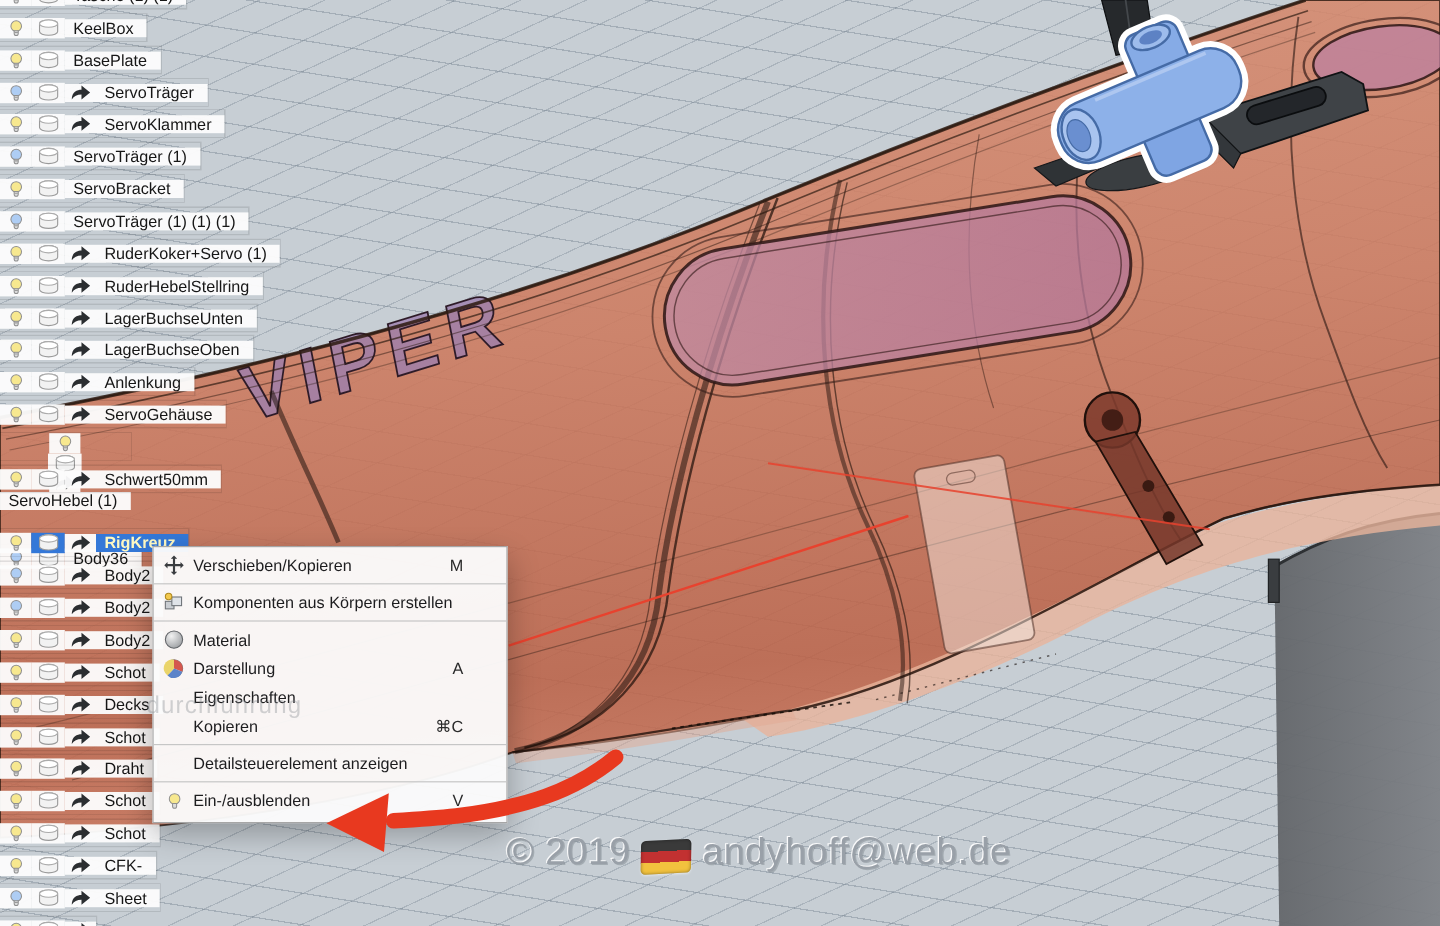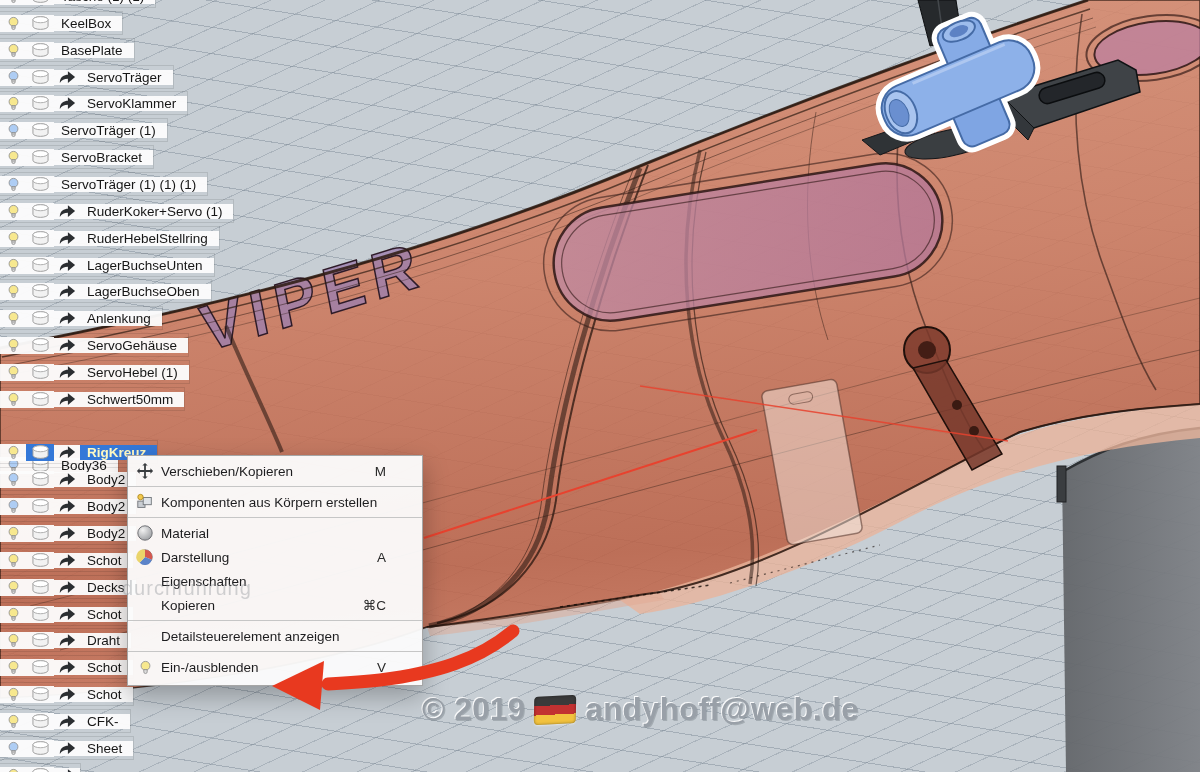--- a/index.html
+++ b/index.html
@@ -8,23 +8,23 @@
 
   
   .grid{position:absolute;inset:0;z-index:0;
     background-color:#c7ced4;
     background-image:
       repeating-linear-gradient(189deg, transparent 0 25px, rgba(110,124,138,.40) 25px 26px),
       repeating-linear-gradient(155deg, transparent 0 22px, rgba(110,124,138,.32) 22px 23px);}
   .scene{position:absolute;inset:0;z-index:1;}
 
   
-  .watermark{position:absolute;left:422px;top:692px;z-index:6;display:flex;align-items:center;gap:9px;
+  .watermark{position:absolute;left:422px;top:692px;z-index:6;display:flex;align-items:flex-end;gap:9px;
     font-size:31px;letter-spacing:.5px;color:#99a0a8;
-    text-shadow:-1px -1px 0 rgba(255,255,255,.9), 1px 1px 0 rgba(122,130,138,.45);font-weight:bold;}
+    text-shadow:-1px -1px 0 rgba(255,255,255,.9), 1px 1px 0 rgba(122,130,138,.45);}
   .flag{width:42px;height:28px;border-radius:4px;transform:rotate(-3deg) skewX(-4deg);flex:none;
     background:linear-gradient(#3a3a3a 0 33%, #c23131 33% 66%, #f2c23e 66% 100%);
     box-shadow:inset 0 0 3px rgba(0,0,0,.45), 0 1px 2px rgba(255,255,255,.5);}
   .ghost{position:absolute;left:122px;top:577px;z-index:26;font-size:20px;letter-spacing:1px;
     color:rgba(138,142,147,.38);pointer-events:none;}
 
   
   .sidebar{position:absolute;left:0;top:0;z-index:15;}
   .row{position:absolute;left:0;display:flex;height:22px;align-items:center;
     box-shadow:0 0 0 1px rgba(0,0,0,.10);cursor:default;}
@@ -449,21 +449,21 @@
             <ellipse cx="11" cy="5" rx="8" ry="3.2" fill="#ffffff" stroke="#ababab"></ellipse>
           </svg>
         </span>
         <span class="cell link">
           <svg width="18" height="15" viewBox="0 0 20 16">
             <path d="M2 14 C2 7 7 5 11 5 L11 1 L19 7.5 L11 14 L11 9.5 C7 9.5 4 11 2 14 Z" fill="#2b2e31"></path>
           </svg>
         </span>
         <span class="cell label">ServoGehäuse</span>
       </div>
-      <div class="row" style="top: 361px;">
+      <div class="row" style="top: 361px; flex-direction: column;">
         <span class="cell bulb">
           <svg width="17" height="17" viewBox="0 0 20 20">
             <circle cx="10" cy="8" r="5.2" fill="#f7e88f" stroke="#8f8f8f"></circle>
             <path d="M8 12.5 h4 v2.6 a2 2 0 0 1 -4 0 Z" fill="#dcdcdc" stroke="#8f8f8f"></path>
             <line x1="8.3" y1="14.2" x2="11.7" y2="14.2" stroke="#9a9a9a"></line>
           </svg>
         </span>
         <span class="cell body">
           <svg width="21" height="17" viewBox="0 0 22 18">
             <path d="M3 5 a8 3.2 0 0 1 16 0 v7 a8 3.2 0 0 1 -16 0 Z" fill="#f2f2f2" stroke="#9a9a9a"></path>

